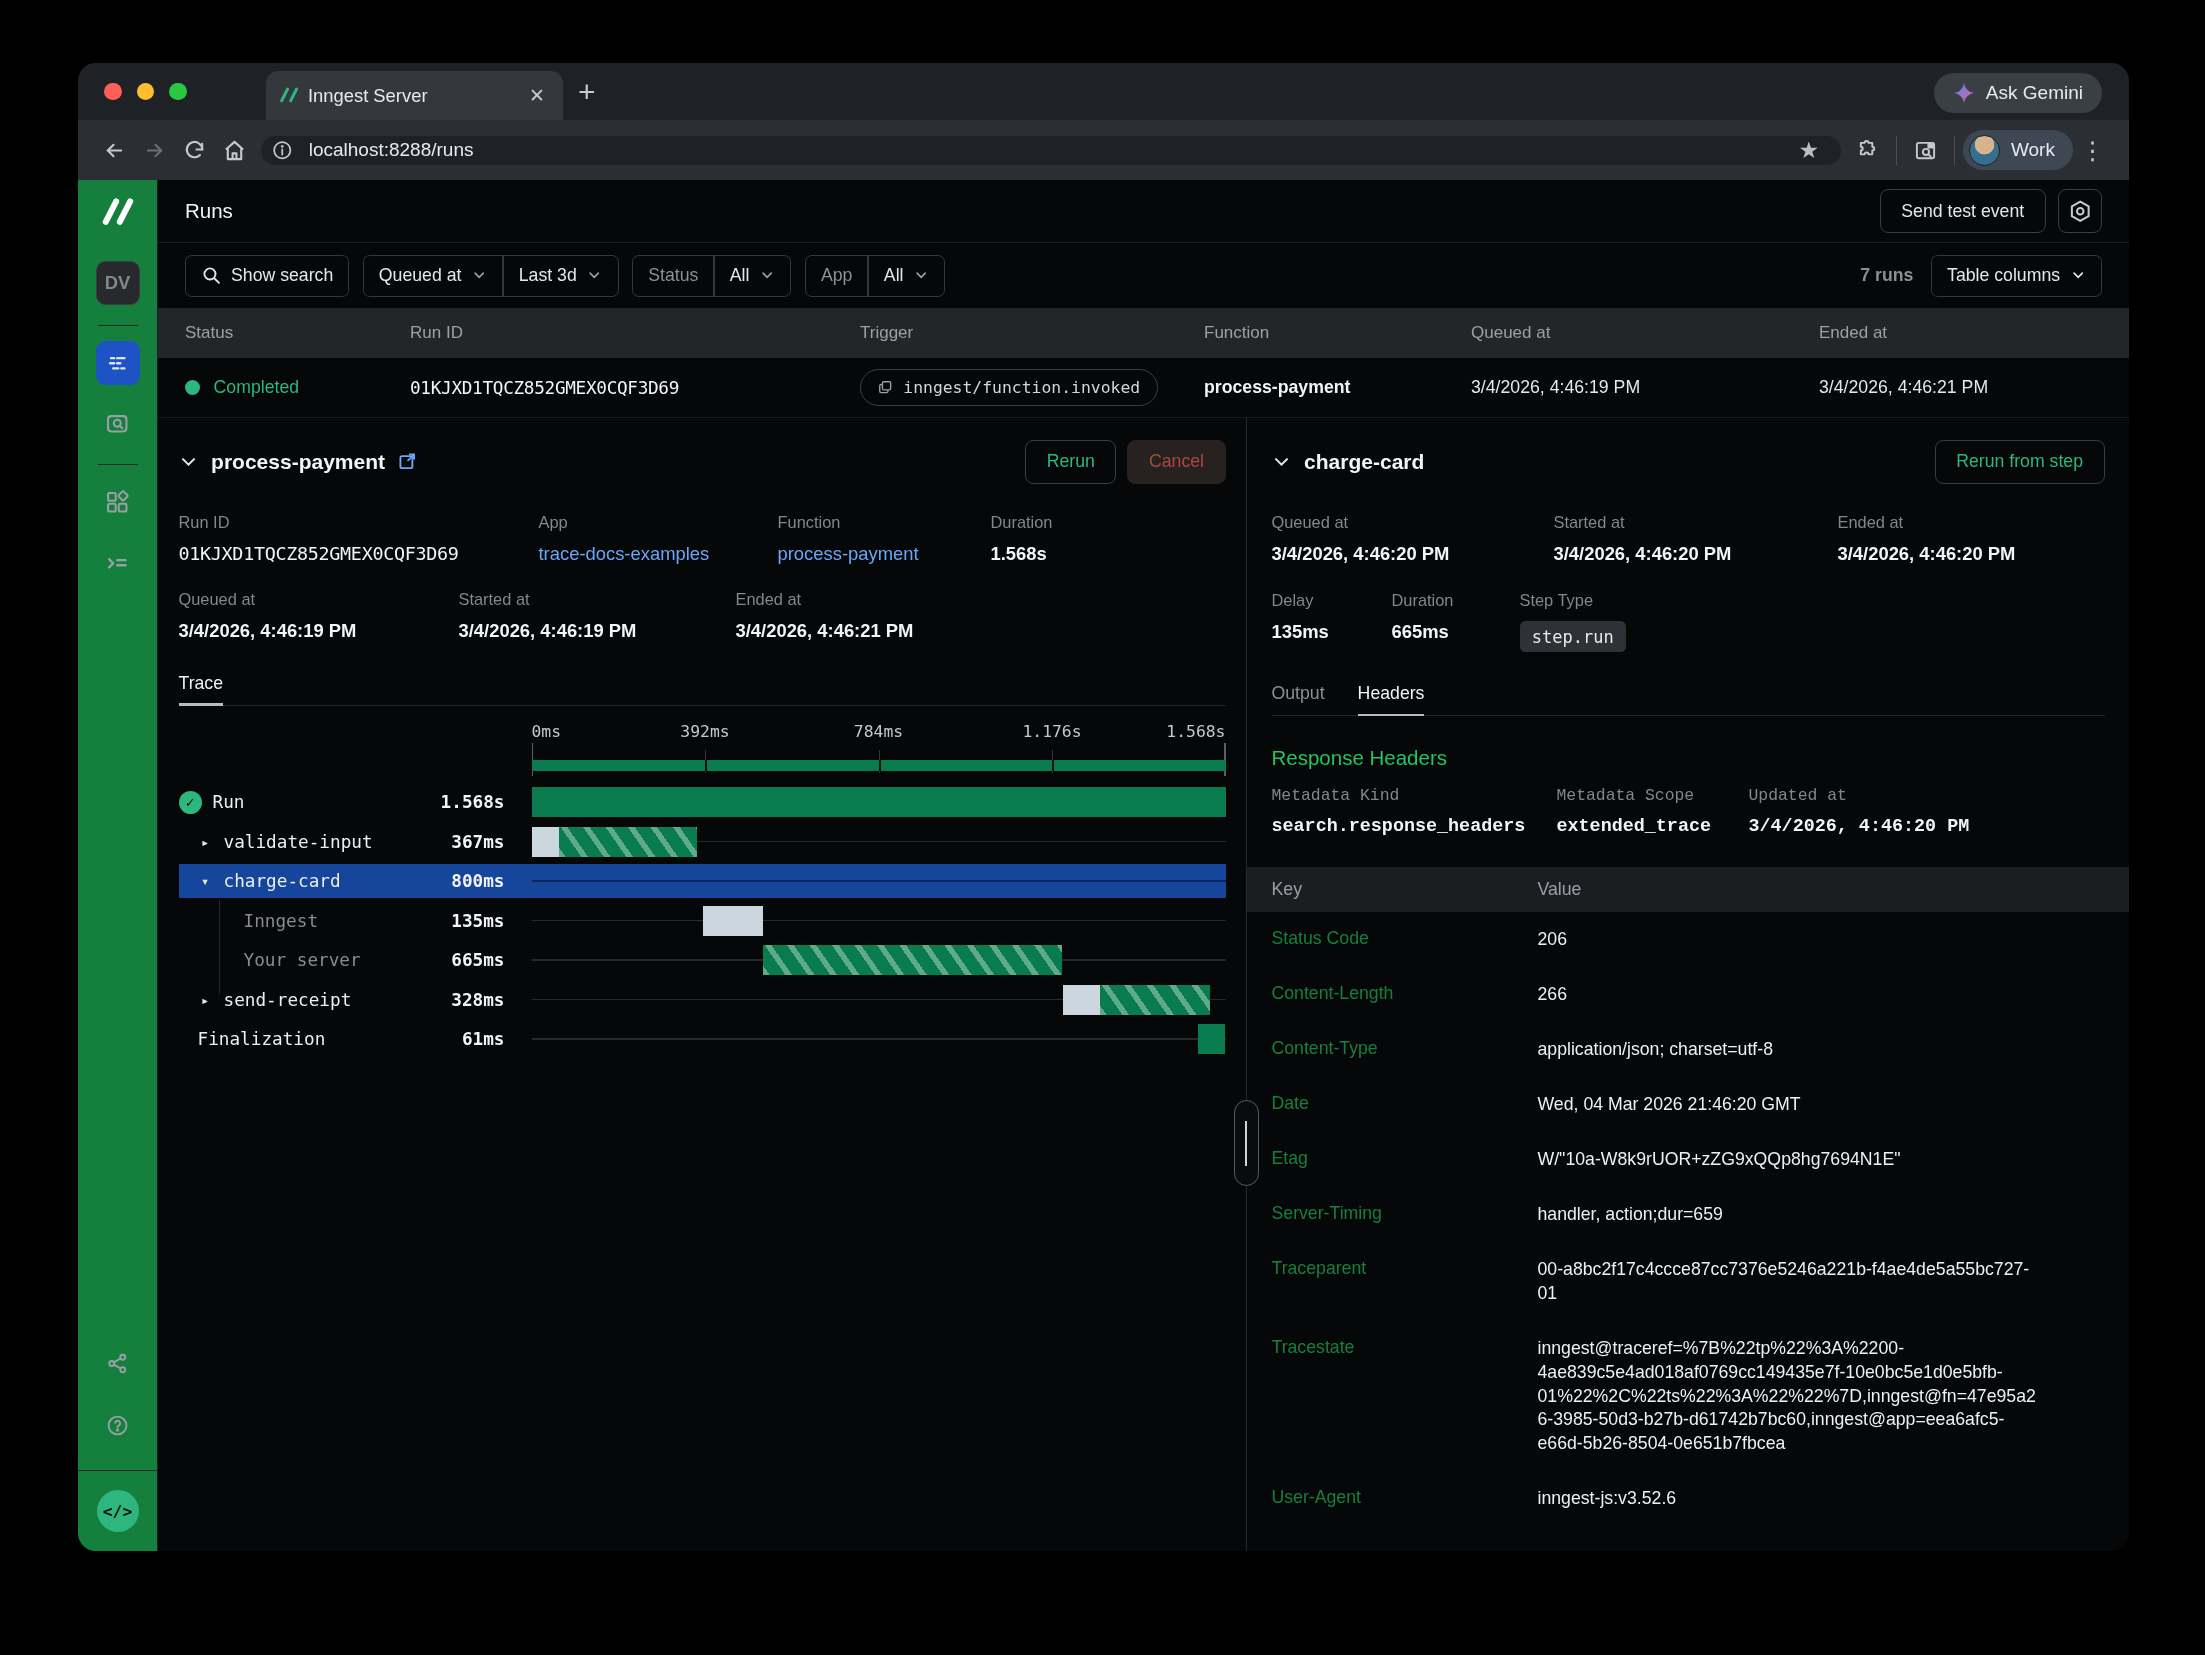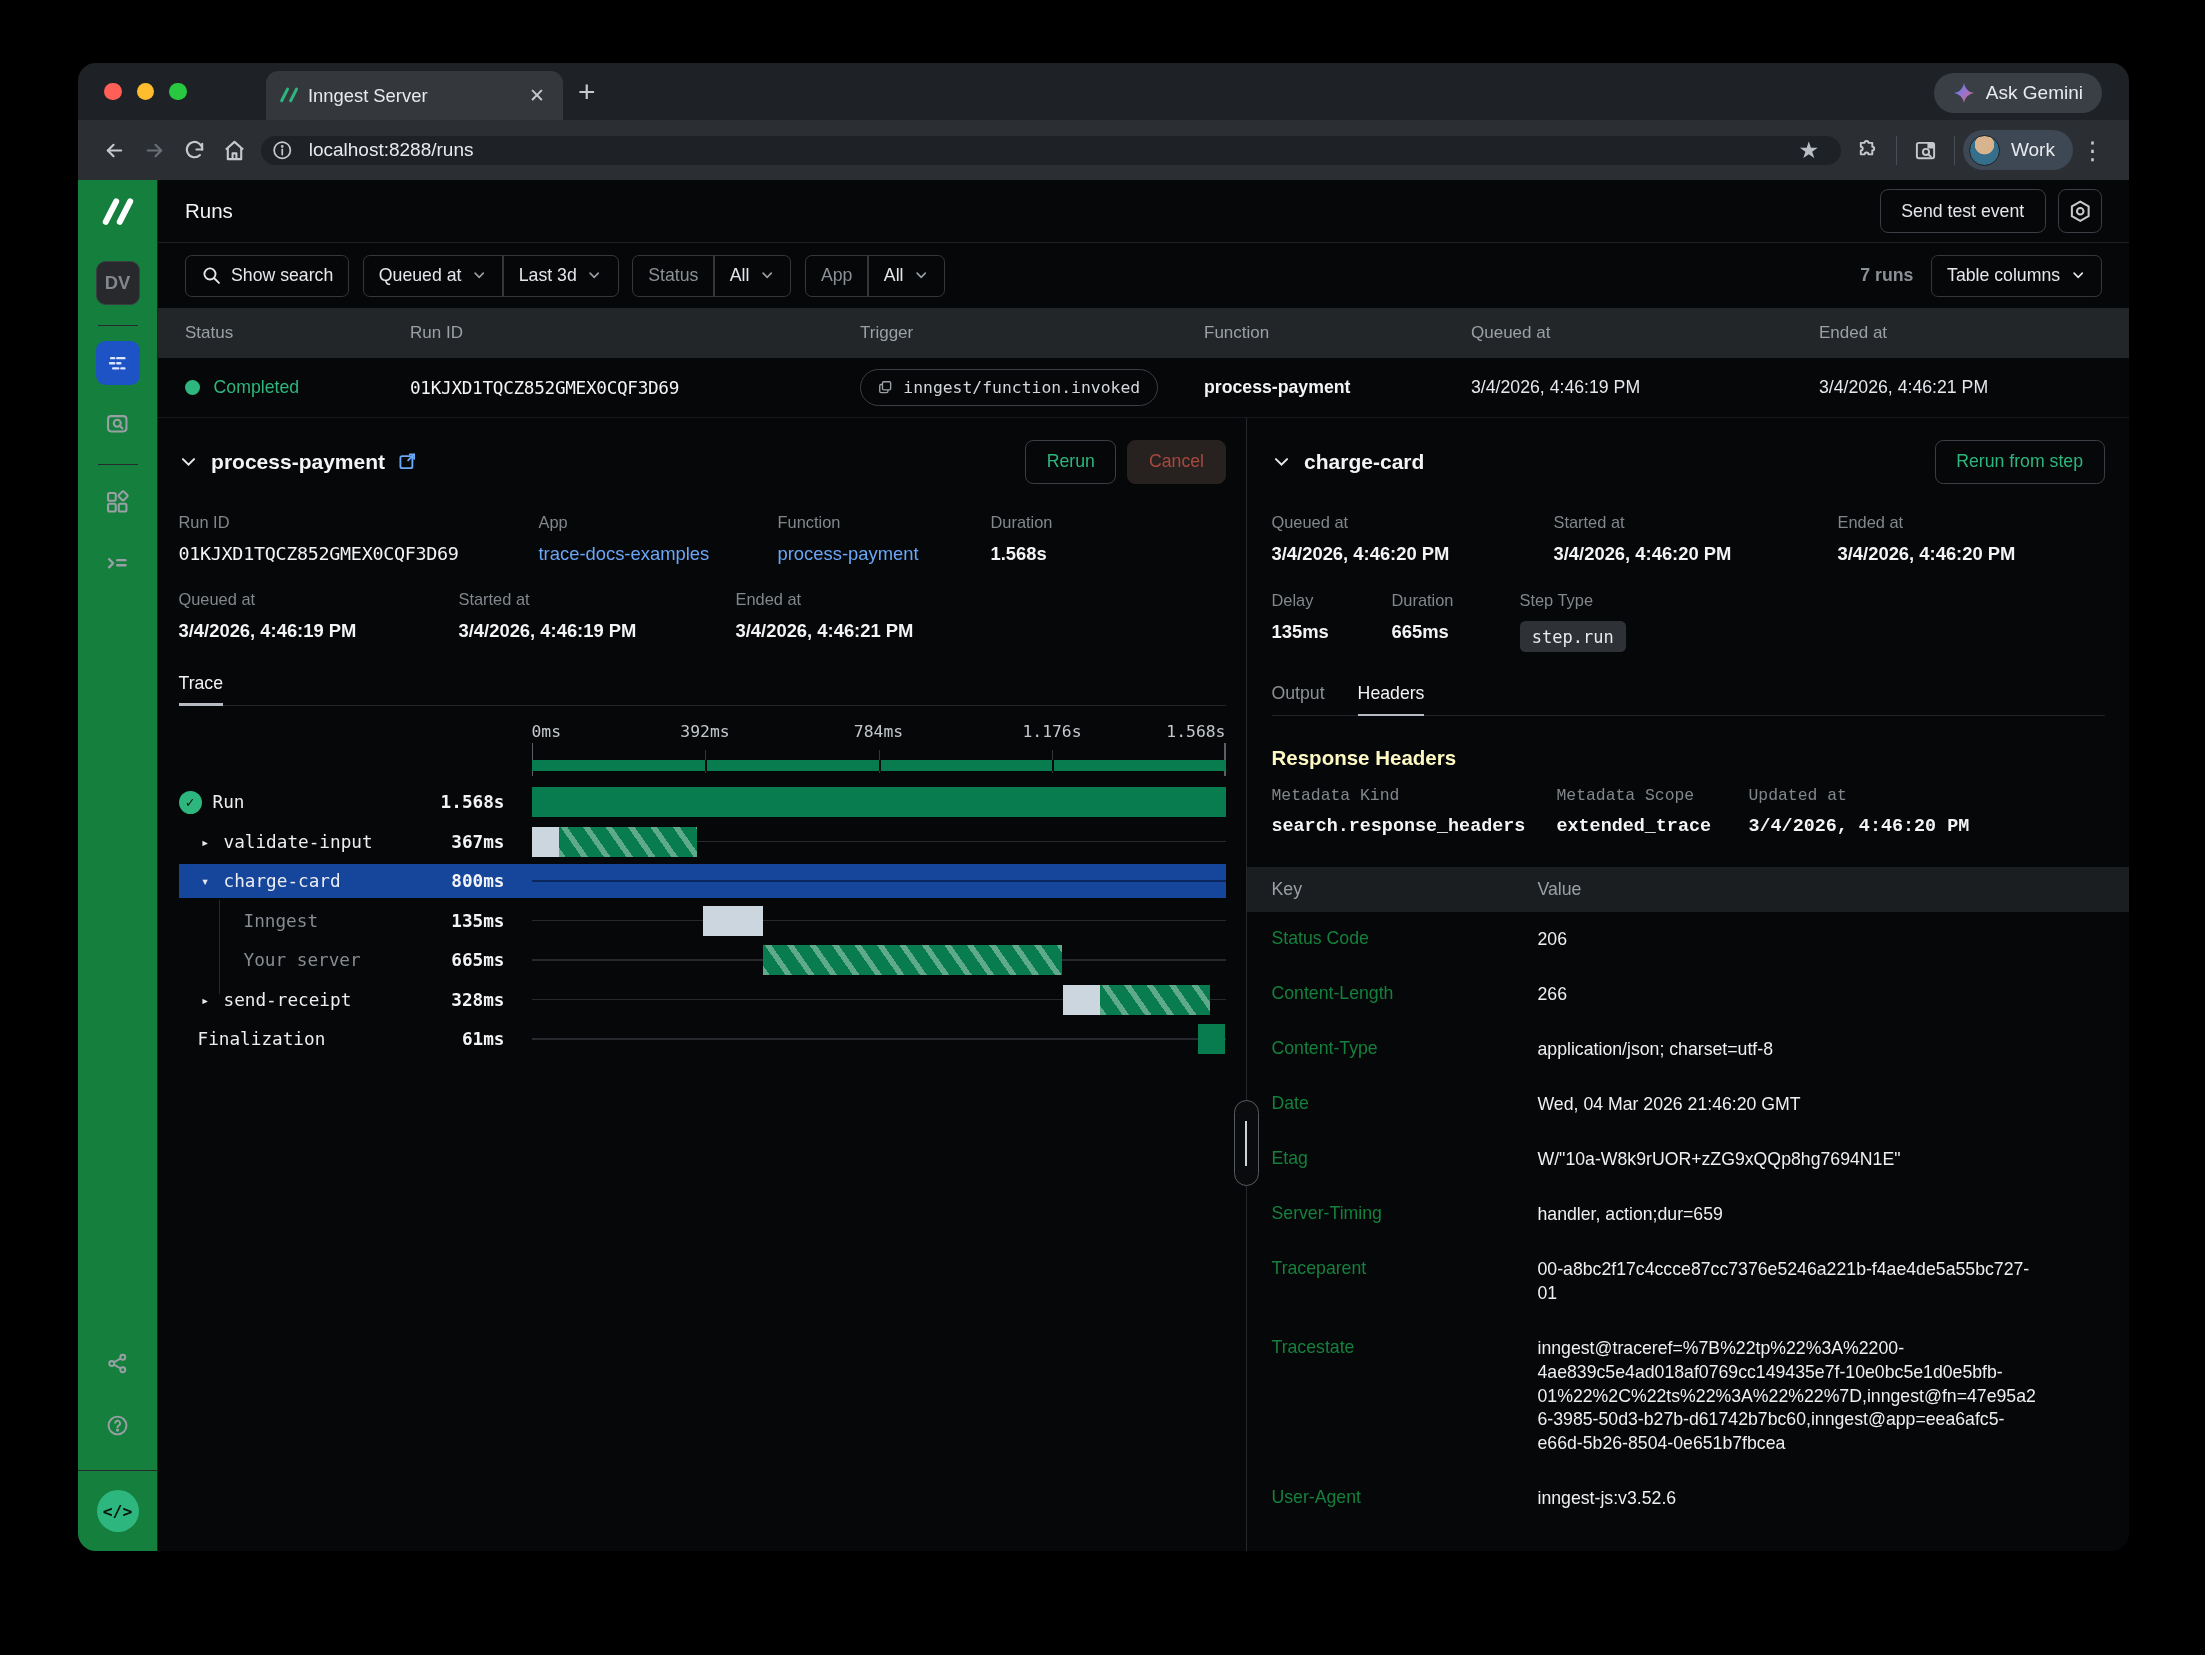--- a/index.html
+++ b/index.html
@@ -117,21 +117,21 @@
   .trace-row.selected .track-line { background:rgba(4,14,41,.55); }
   .seg { position:absolute; top:2px; bottom:2px; }
   .seg.solid { background:#087c4e; }
   .seg.hatch { background:#087c4e; background-image:repeating-linear-gradient(55deg, rgba(223,239,230,.4) 0 5.5px, transparent 5.5px 18.4px); }
   .seg.delay { background:#ccd6df; }
 
   
   .rp-meta  { grid-template-columns:282px 284px 1fr; margin-top:23px; }
   .rp-meta2 { grid-template-columns:120px 128px 1fr; margin-top:26px; }
   .badge-mono { display:inline-block; background:#2e3237; border-radius:5.5px; padding:5.5px 12.3px; font-family:"DejaVu Sans Mono",monospace; font-size:17px; color:#e8eaec; }
-  .rh-title { font-size:20.5px; font-weight:bold; color:#fef9c3; margin-top:30px; }
+  .rh-title { font-size:20.5px; font-weight:normal; color:#22c55e; margin-top:30px; }
   .rh-meta { grid-template-columns:285px 192px 1fr; margin-top:16px;font-family:Liberation Mono, monospace; }
   .kv { margin-top:30px; }
   .kv-head { display:grid; grid-template-columns:266px 1fr; height:45px; align-items:center; background:#1b1e21; margin:0 -24.5px; padding:0 24.5px; color:#9aa0a6; font-size:17.7px; }
   .kv-row { display:grid; grid-template-columns:266px 1fr; padding:15.7px 0; font-size:17.7px; align-items:start; }
   .kv-key { color:#15803d; }
   .kv-val { color:#eef0f2; max-width:508px; overflow-wrap:break-word; line-height:1.34; }
 
   svg { display:block; }
 </style>
 </head>

